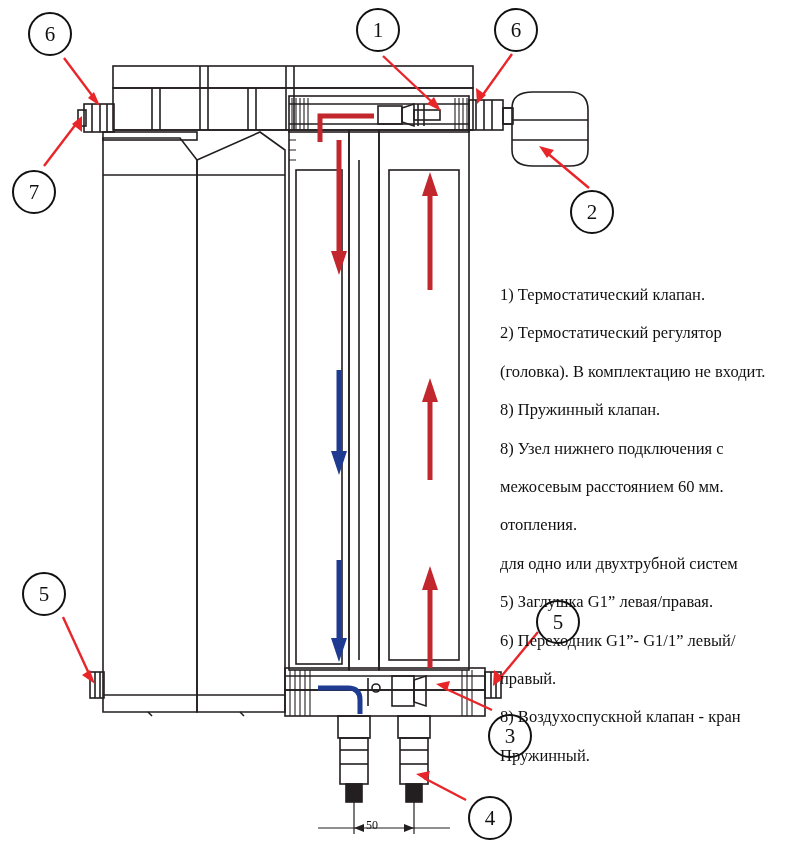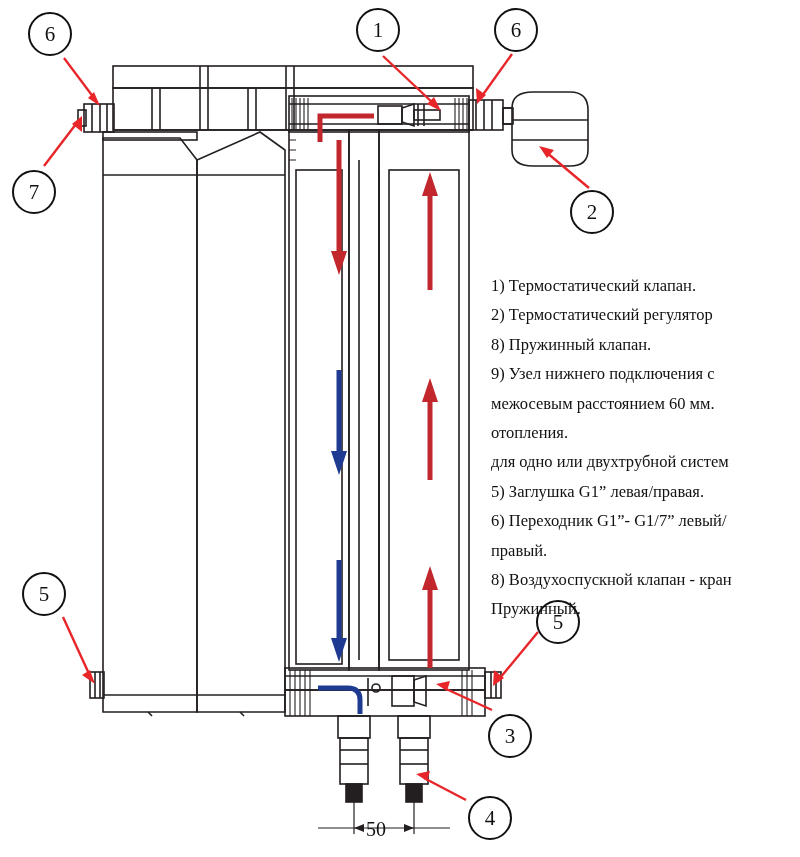--- a/index.html
+++ b/index.html
@@ -42,29 +42,29 @@
     position: absolute;
     left: 484px;
     top: 268px;
     width: 312px;
     font-family: "Liberation Serif", serif;
     font-size: 16.5px;
     line-height: 22.4px;
     color: #111111;
   }
   #legend .legend-item {
-    margin: 7px;
+    margin: 16px;
     padding: 0;
   }
   #dim-label {
     position: absolute;
     left: 366px;
     top: 818px;
     font-family: "Liberation Serif", serif;
-    font-size: 20px;
+    font-size: 12px;
     color: #111111;
   }
 </style>
 </head>
 <body>
 
 <div id="page">
 
   <svg class="svg-layer" viewBox="0 0 800 857" xmlns="http://www.w3.org/2000/svg">
     <g fill="none" stroke="#231f20" stroke-width="1.6" stroke-linejoin="miter" stroke-linecap="butt">
@@ -264,27 +264,28 @@
   <div class="callout" style="left:12px; top:170px;">7</div>
   <div class="callout" style="left:570px; top:190px;">2</div>
   <div class="callout" style="left:22px; top:572px;">5</div>
   <div class="callout" style="left:536px; top:600px;">5</div>
   <div class="callout" style="left:488px; top:714px;">3</div>
   <div class="callout" style="left:468px; top:796px;">4</div>
 
   <div id="legend">
     <p class="legend-item">1) Термостатический клапан.</p>
     <p class="legend-item">2) Термостатический регулятор</p>
+    <p class="legend-item">(головка). В комплектацию не входит.</p>
     <p class="legend-item">8) Пружинный клапан.</p>
-    <p class="legend-item">9) Узел нижнего подключения с</p>
+    <p class="legend-item">8) Узел нижнего подключения с</p>
     <p class="legend-item">межосевым расстоянием 60 мм.</p>
     <p class="legend-item">отопления.</p>
     <p class="legend-item">для одно или двухтрубной систем</p>
     <p class="legend-item">5) Заглушка G1” левая/правая.</p>
-    <p class="legend-item">6) Переходник G1”- G1/7” левый/</p>
+    <p class="legend-item">6) Переходник G1”- G1/1” левый/</p>
     <p class="legend-item">правый.</p>
     <p class="legend-item">8) Воздухоспускной клапан - кран</p>
     <p class="legend-item">Пружинный.</p>
   </div>
 
   <div id="dim-label">50</div>
 
 </div>
 
 </body></html>

